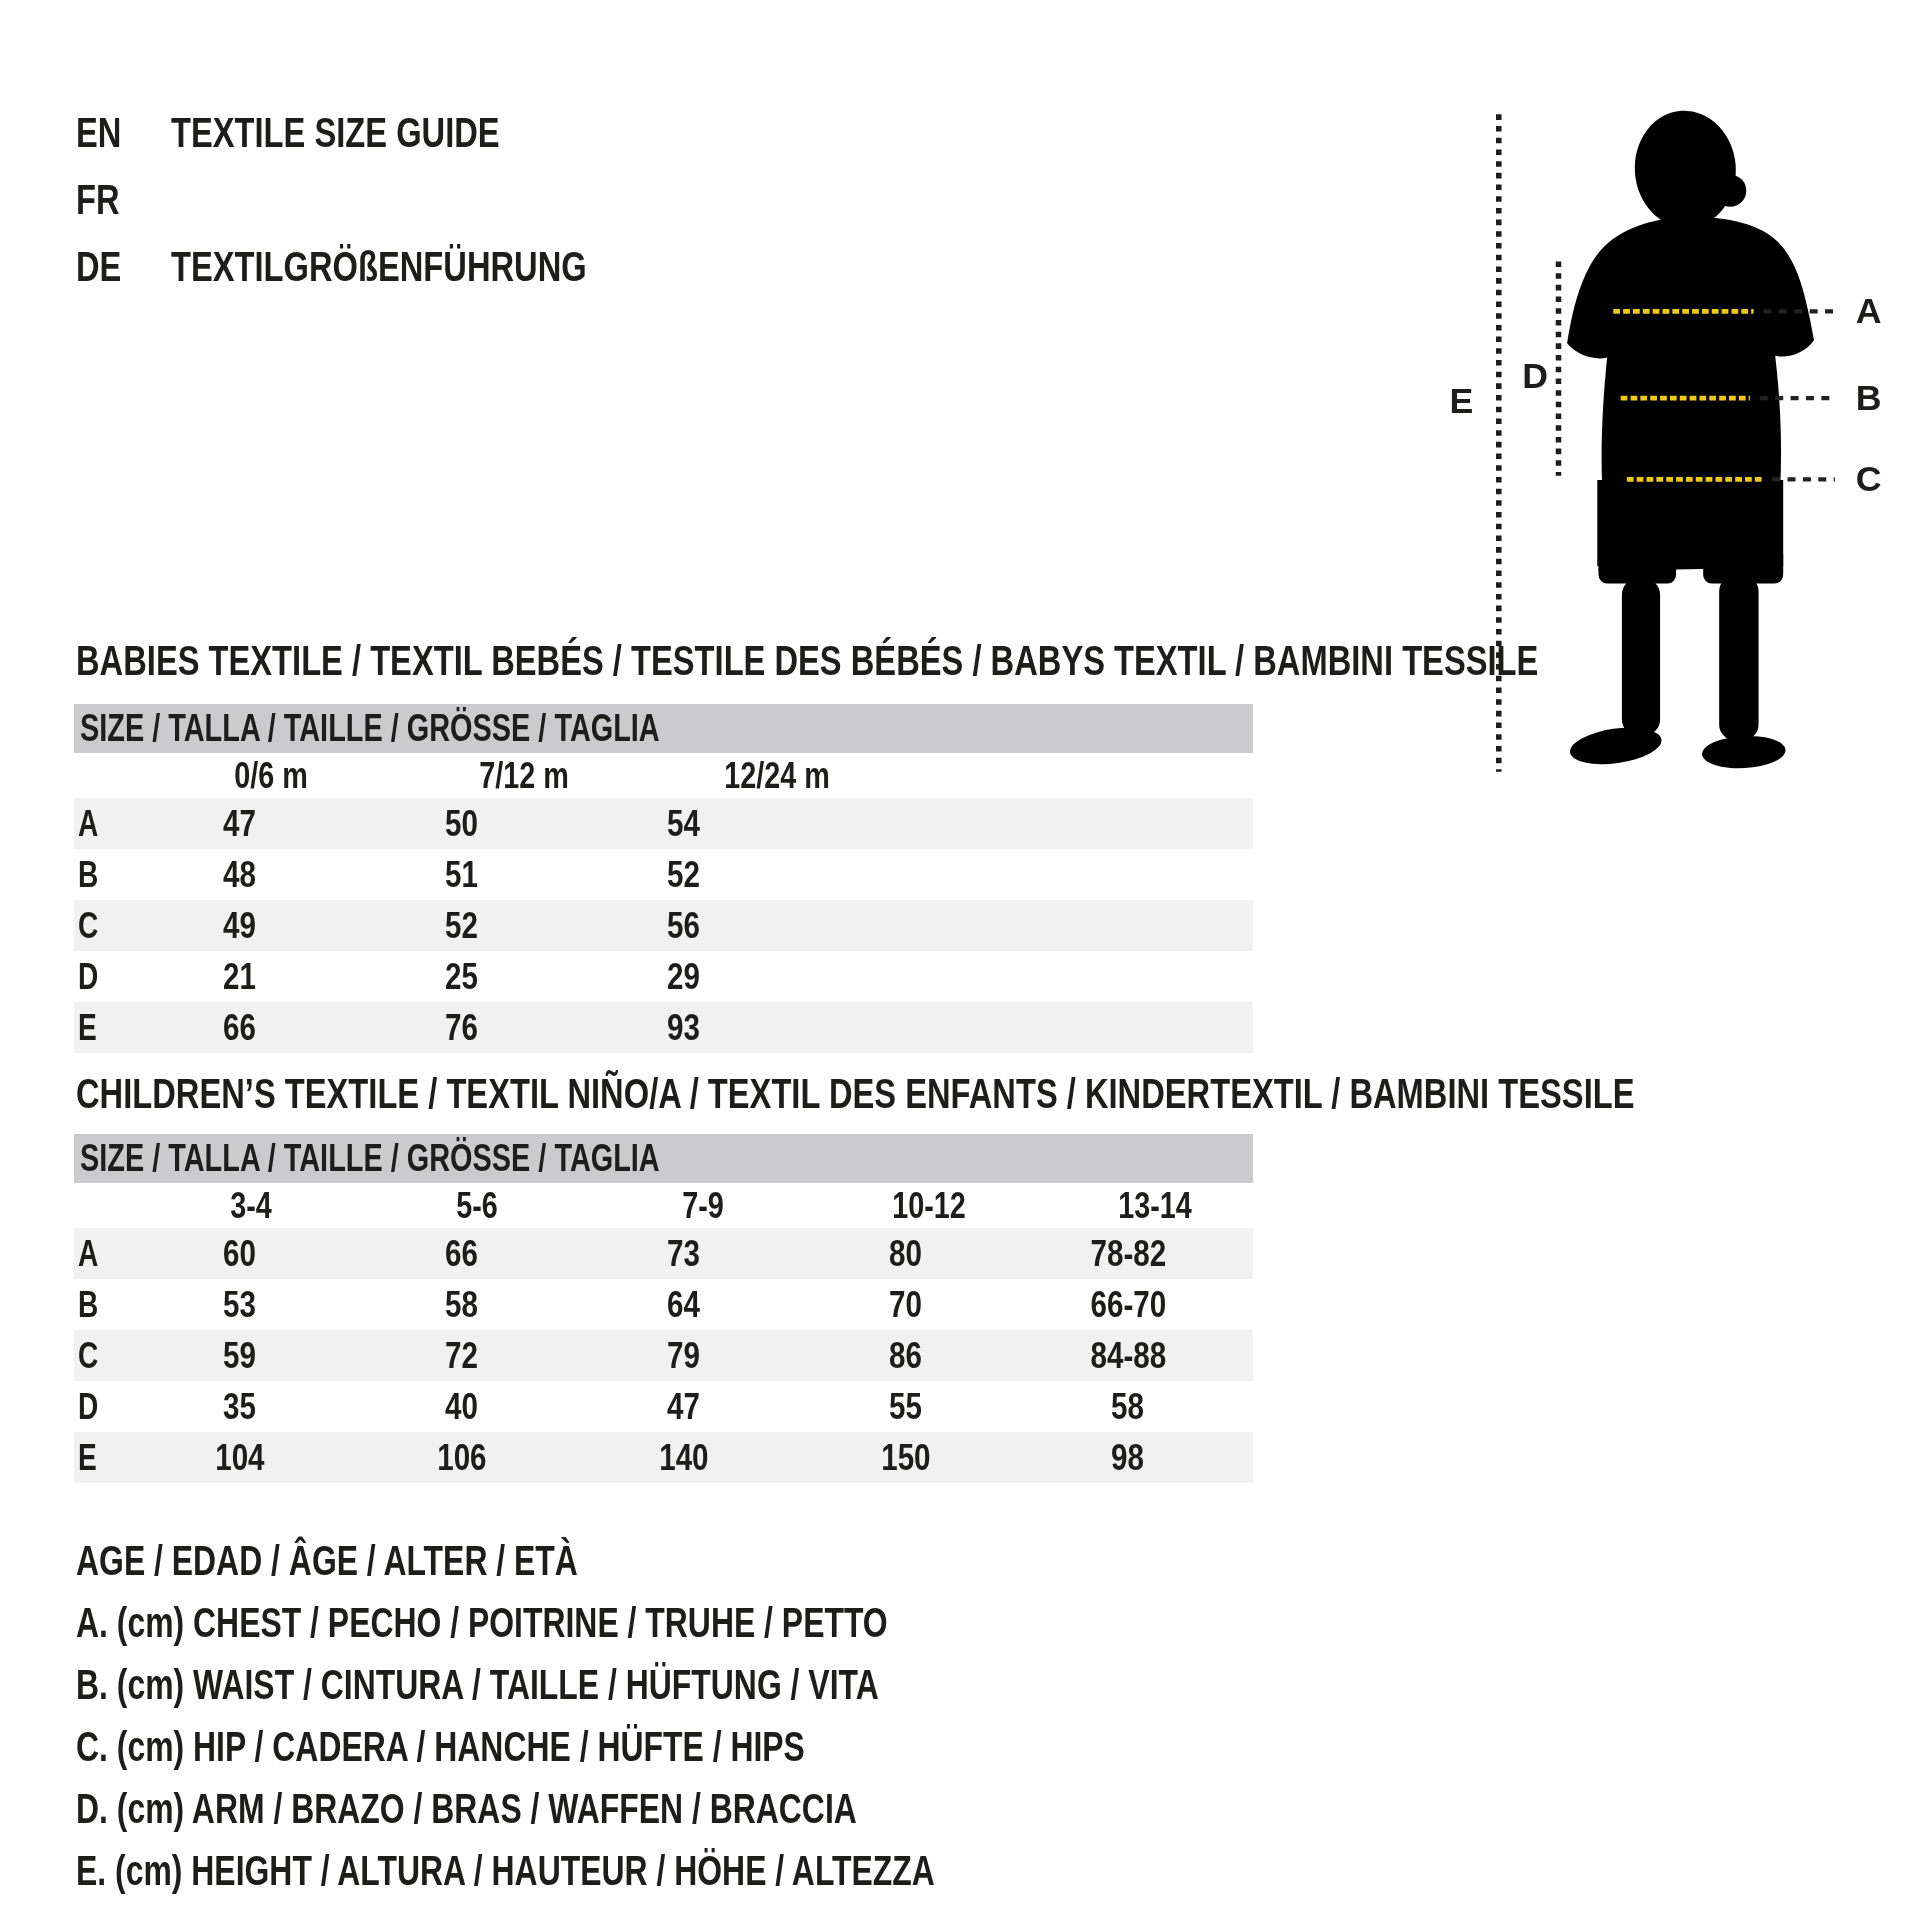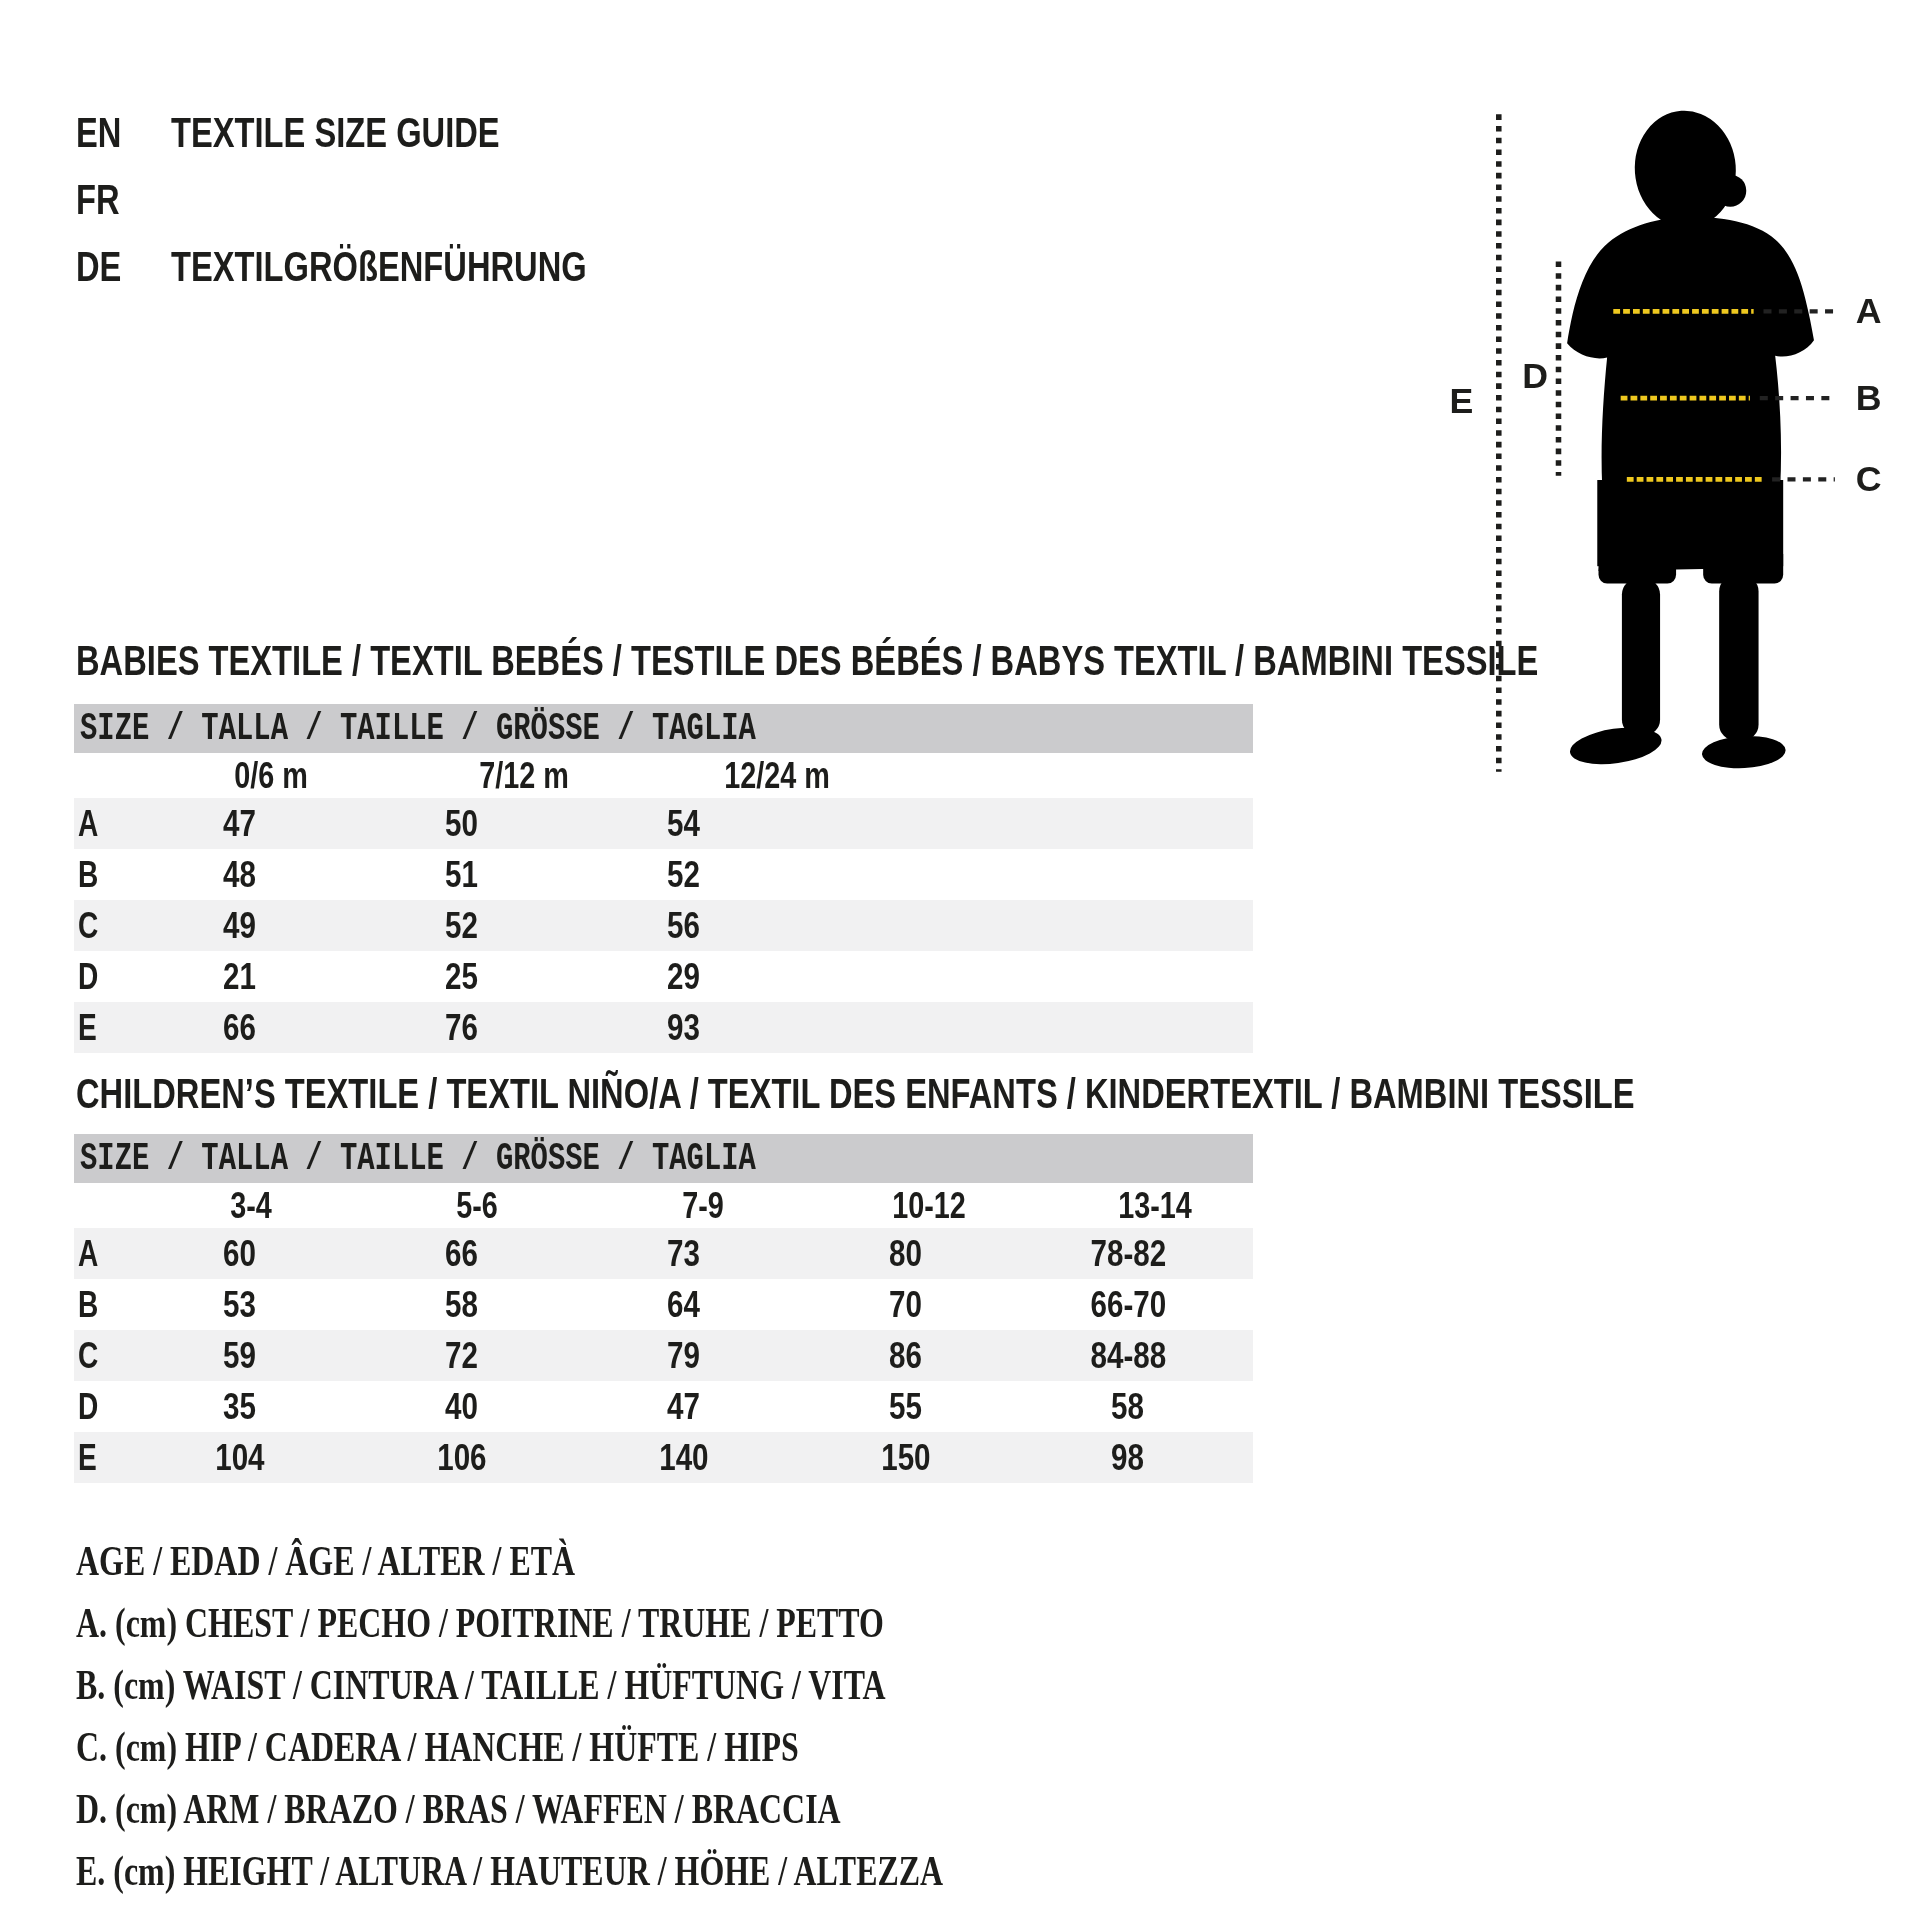--- a/index.html
+++ b/index.html
@@ -81,21 +81,20 @@
   .table-babies   { top: 704px; }
   .table-children { top: 1134px; }
 
   .size-bar {
     height: 49px;
     background: #cbcbcd;
     display: flex;
     align-items: center;
     padding-left: 6.2px;
     font-size: 38px;
-    font-family: Liberation Mono, monospace;
   }
   .col-header-row {
     display: flex;
     height: 45px;
     align-items: center;
     font-size: 36px;
     gap: 31px;
   }
   .trow {
     display: flex;
@@ -118,21 +117,20 @@
   .legend {
     position: absolute;
     left: 76px;
     top: 1530px;
   }
   .legend-line {
     height: 62px;
     line-height: 62px;
     font-size: 42px;
     white-space: nowrap;
-    font-family: Liberation Serif, serif;
   }
 </style>
 </head>
 <body>
 
 <div class="languages">
   <div class="lang-row">
     <div class="lang-code"><span class="cxl">EN</span></div>
     <div class="lang-title"><span class="cxl">TEXTILE SIZE GUIDE</span></div>
   </div>

